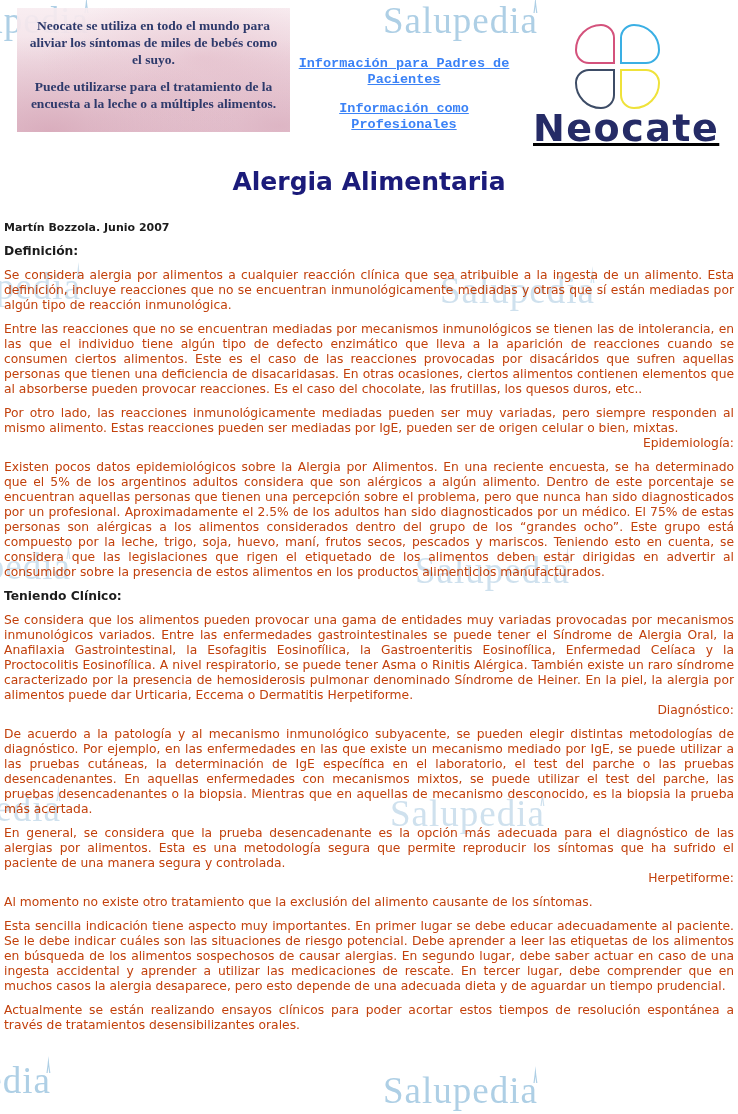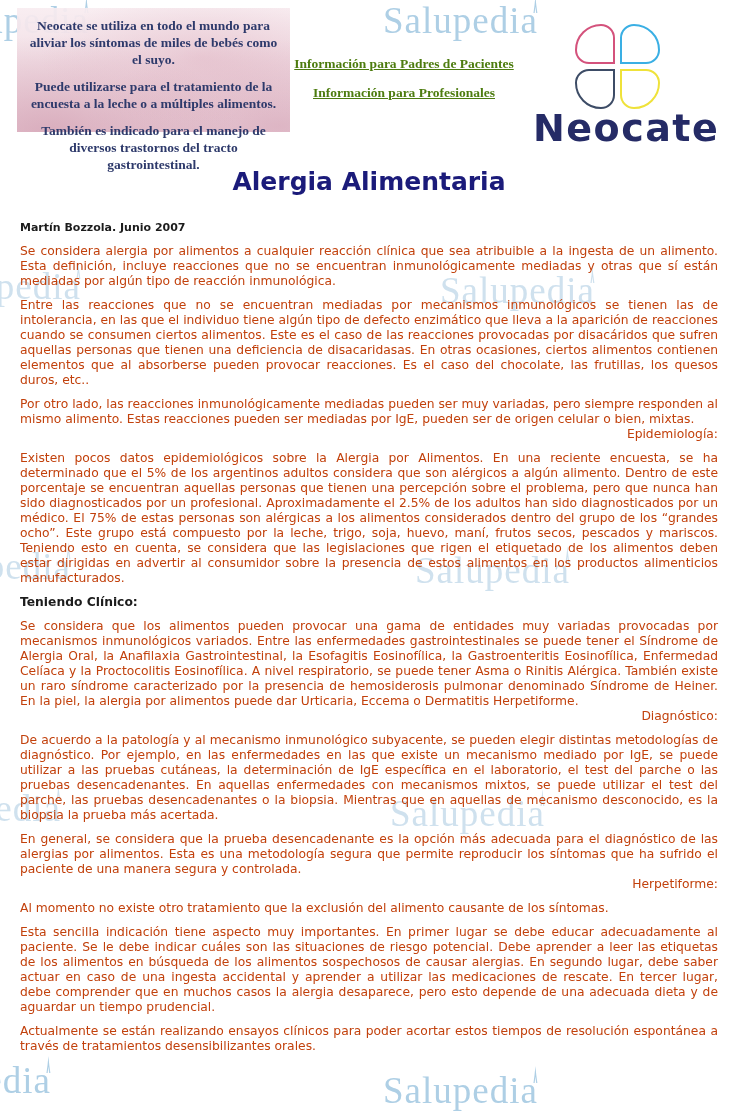--- a/index.html
+++ b/index.html
@@ -38,41 +38,41 @@
       radial-gradient(ellipse at 12% 100%, rgba(201,142,163,.55), rgba(240,220,228,0) 55%),
       radial-gradient(ellipse at 96% 95%, rgba(206,152,172,.5), rgba(240,220,228,0) 52%),
       linear-gradient(180deg, rgba(248,236,240,.92) 0%, rgba(241,221,228,.95) 45%, rgba(236,209,219,.97) 100%);
   }
   .promo p{margin:0 0 10px;}
   .promo p:last-child{margin-bottom:0;}
   .links{
     position:absolute;left:291px;top:56px;width:226px;text-align:center;z-index:2;
   }
   .hlink{
-    display:block;color:#4d7c0f;font-family:Liberation Serif, serif;
+    display:block;color:#3b82f6;font-family:Liberation Mono, monospace;
     font-weight:bold;font-size:13.5px;line-height:16px;margin-bottom:13px;
     text-decoration:underline;cursor:pointer;
   }
-  .logo{position:absolute;left:533px;top:24px;width:196px;z-index:2;}
+  .logo{position:absolute;left:533px;top:24px;width:196px;z-index:2;text-decoration:underline;}
   .petals{
     display:grid;grid-template-columns:40px 40px;grid-template-rows:40px 40px;
     gap:5px;width:85px;margin-left:42px;
   }
   .petal{box-sizing:border-box;width:40px;height:40px;border:2px solid #000;background:#fff;}
   .petal.p-pink  {border-radius:65% 35% 0 35%;}
   .petal.p-blue  {border-radius:35% 65% 35% 0;}
   .petal.p-navy  {border-radius:35% 0 35% 65%;}
   .petal.p-yellow{border-radius:0 35% 65% 35%;}
   .wordmark{
     margin-top:2px;
     font-weight:bold;font-size:38px;line-height:34px;letter-spacing:1.5px;
     font-family:"DejaVu Sans","Liberation Sans",sans-serif;
   }
   
-  .main{position:relative;z-index:1;margin:0 20px;}
+  .main{position:relative;z-index:1;margin:0 4px;}
   .title{
     text-align:center;font-weight:bold;font-size:25px;line-height:28px;
     color:#1b1b7a;margin:16px 0 0;
   }
   .byline{
     margin-top:24px;font-weight:bold;font-size:11px;line-height:15px;color:#1c1c1c;
   }
   .blk{margin:9px 0 0;font-size:12.3px;line-height:15px;color:#c2410c;text-align:justify;}
   .blk.heading{font-weight:bold;color:#1c1c1c;text-align:left;}
   .blk.subline{margin-top:0;text-align:right;}
@@ -93,44 +93,44 @@
       <div class="wm faint" style="left: 390px; top: 795px;"><span>Salupedia</span><span class="tower"></span></div>
       <div class="wm strong" style="left: -104px; top: 1062px;"><span>Salupedia</span><span class="tower"></span></div>
       <div class="wm strong" style="left: 383px; top: 1072px;"><span>Salupedia</span><span class="tower"></span></div>
     </div>
 
   <div class="header">
 
     <div class="promo">
       <p>Neocate se utiliza en todo el mundo para aliviar los síntomas de miles de bebés como el suyo.</p>
       <p>Puede utilizarse para el tratamiento de la encuesta a la leche o a múltiples alimentos.</p>
-      <p>También es indicado para el manejo de diversos trastornos del tracto gastrointestinal.</p>
     </div>
 
     <nav class="links">
       <a href="#" class="hlink">Información para Padres de Pacientes</a>
-      <a href="#" class="hlink">Información para Profesionales</a>
+      <a href="#" class="hlink">Información como Profesionales</a>
     </nav>
 
     <div class="logo">
       <div class="petals">
         <div class="petal p-pink" style="border-color: rgb(212, 82, 124);"></div>
         <div class="petal p-blue" style="border-color: rgb(58, 175, 228);"></div>
         <div class="petal p-navy" style="border-color: rgb(61, 76, 102);"></div>
         <div class="petal p-yellow" style="border-color: rgb(239, 226, 58);"></div>
       </div>
       <div class="wordmark" id="wordmark" style="color: rgb(37, 43, 102);">Neocate</div>
     </div>
 
   </div>
 
   <div class="main">
     <h1 class="title">Alergia Alimentaria</h1>
     <div class="byline">Martín Bozzola. Junio 2007</div>
     <div id="blocks">
+        <p class="blk heading">Definición:</p>
         <p class="blk para">Se considera alergia por alimentos a cualquier reacción clínica que sea atribuible a la ingesta de un alimento. Esta definición, incluye reacciones que no se encuentran inmunológicamente mediadas y otras que sí están mediadas por algún tipo de reacción inmunológica.</p>
         <p class="blk para">Entre las reacciones que no se encuentran mediadas por mecanismos inmunológicos se tienen las de intolerancia, en las que el individuo tiene algún tipo de defecto enzimático que lleva a la aparición de reacciones cuando se consumen ciertos alimentos. Este es el caso de las reacciones provocadas por disacáridos que sufren aquellas personas que tienen una deficiencia de disacaridasas. En otras ocasiones, ciertos alimentos contienen elementos que al absorberse pueden provocar reacciones. Es el caso del chocolate, las frutillas, los quesos duros, etc..</p>
         <p class="blk para">Por otro lado, las reacciones inmunológicamente mediadas pueden ser muy variadas, pero siempre responden al mismo alimento. Estas reacciones pueden ser mediadas por IgE, pueden ser de origen celular o bien, mixtas.</p>
         <p class="blk subline">Epidemiología:</p>
         <p class="blk para">Existen pocos datos epidemiológicos sobre la Alergia por Alimentos. En una reciente encuesta, se ha determinado que el 5% de los argentinos adultos considera que son alérgicos a algún alimento. Dentro de este porcentaje se encuentran aquellas personas que tienen una percepción sobre el problema, pero que nunca han sido diagnosticados por un profesional. Aproximadamente el 2.5% de los adultos han sido diagnosticados por un médico. El 75% de estas personas son alérgicas a los alimentos considerados dentro del grupo de los “grandes ocho”. Este grupo está compuesto por la leche, trigo, soja, huevo, maní, frutos secos, pescados y mariscos. Teniendo esto en cuenta, se considera que las legislaciones que rigen el etiquetado de los alimentos deben estar dirigidas en advertir al consumidor sobre la presencia de estos alimentos en los productos alimenticios manufacturados.</p>
         <p class="blk heading">Teniendo Clínico:</p>
         <p class="blk para">Se considera que los alimentos pueden provocar una gama de entidades muy variadas provocadas por mecanismos inmunológicos variados. Entre las enfermedades gastrointestinales se puede tener el Síndrome de Alergia Oral, la Anafilaxia Gastrointestinal, la Esofagitis Eosinofílica, la Gastroenteritis Eosinofílica, Enfermedad Celíaca y la Proctocolitis Eosinofílica. A nivel respiratorio, se puede tener Asma o Rinitis Alérgica. También existe un raro síndrome caracterizado por la presencia de hemosiderosis pulmonar denominado Síndrome de Heiner. En la piel, la alergia por alimentos puede dar Urticaria, Eccema o Dermatitis Herpetiforme.</p>
         <p class="blk subline">Diagnóstico:</p>
         <p class="blk para">De acuerdo a la patología y al mecanismo inmunológico subyacente, se pueden elegir distintas metodologías de diagnóstico. Por ejemplo, en las enfermedades en las que existe un mecanismo mediado por IgE, se puede utilizar a las pruebas cutáneas, la determinación de IgE específica en el laboratorio, el test del parche o las pruebas desencadenantes. En aquellas enfermedades con mecanismos mixtos, se puede utilizar el test del parche, las pruebas desencadenantes o la biopsia. Mientras que en aquellas de mecanismo desconocido, es la biopsia la prueba más acertada.</p>
         <p class="blk para">En general, se considera que la prueba desencadenante es la opción más adecuada para el diagnóstico de las alergias por alimentos. Esta es una metodología segura que permite reproducir los síntomas que ha sufrido el paciente de una manera segura y controlada.</p>

